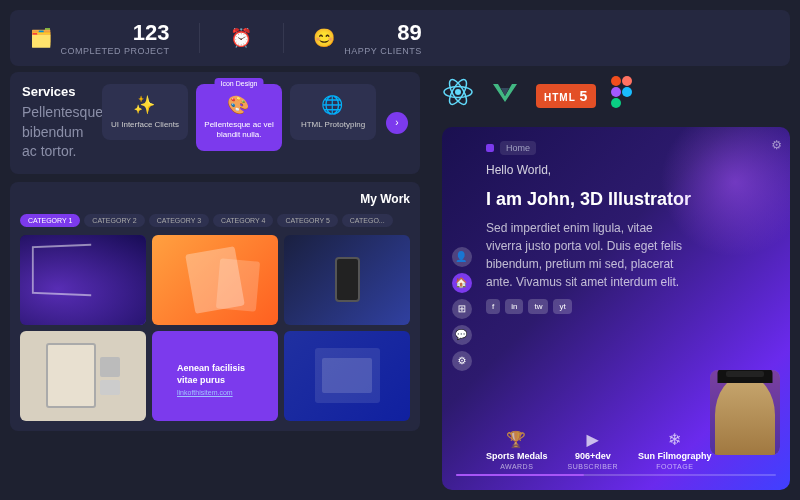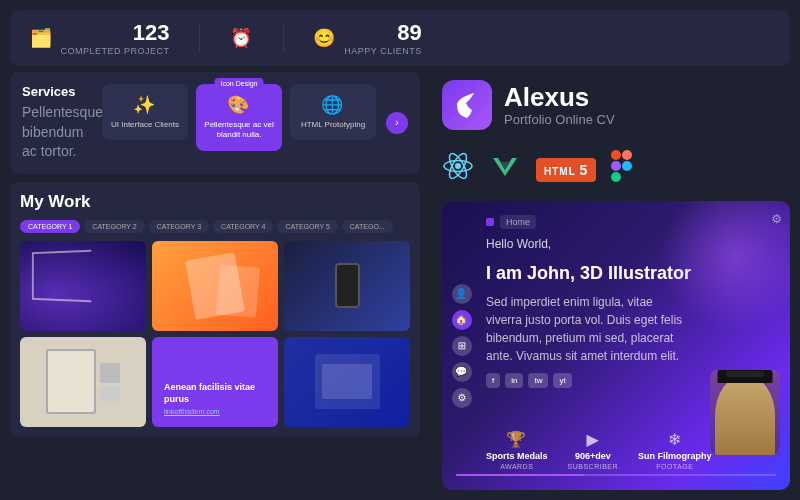--- a/index.html
+++ b/index.html
@@ -147,24 +147,24 @@
       flex-shrink: 0;
     }
 
     
     .my-work-section {
       background: #252840;
       border-radius: 8px;
       padding: 10px;
     }
     .my-work-title {
-      font-size: 17px;
+      font-size: 12px;
       font-weight: 700;
       color: #ffffff;
-      text-align: left;
+      text-align: right;
       margin-bottom: 8px;
     }
     .category-tabs {
       display: flex;
       gap: 4px;
       margin-bottom: 8px;
       overflow: hidden;
     }
     .cat-tab {
       background: #2e3150;
@@ -207,21 +207,21 @@
       justify-content: center;
     }
     .work-item-4 {
       background: linear-gradient(135deg, #e8e0d0 0%, #d0c8b8 100%);
       display: flex;
       align-items: center;
       justify-content: center;
     }
     .work-item-5 {
       background: #7c3aed;
-      padding: 12px;
+      padding: 25px;
       display: flex;
       flex-direction: column;
       justify-content: flex-end;
     }
     .work-item-6 {
       background: linear-gradient(135deg, #2a3060 0%, #1a2040 100%);
       display: flex;
       align-items: center;
       justify-content: center;
     }
@@ -539,31 +539,20 @@
               <div style="width:50px;height:35px;background:rgba(255,255,255,0.15);border-radius:2px;"></div>
             </div>
           </div>
         </div>
       </div>
     </div>
   </div>
 
   <div class="right-panel">
 
-    <div class="alexus-header">
-      <div class="alexus-logo">
-        <svg width="30" height="35" viewBox="0 0 30 35" fill="none">
-          <path d="M22 5 Q5 10 5 17 Q5 28 15 30 Q18 28 20 22 Q16 20 14 15 Q18 12 22 5Z" fill="white"></path>
-        </svg>
-      </div>
-      <div class="alexus-text-block">
-        <div class="alexus-name">Alexus</div>
-        <div class="alexus-subtitle">Portfolio Online CV</div>
-      </div>
-    </div>
 
     <div class="tech-icons-row">
       <span class="tech-icon react-icon">
         <svg width="32" height="32" viewBox="0 0 32 32" fill="none">
           <ellipse cx="16" cy="16" rx="3" ry="3" fill="#61dafb"></ellipse>
           <ellipse cx="16" cy="16" rx="14" ry="5.5" stroke="#61dafb" stroke-width="1.5" fill="none"></ellipse>
           <ellipse cx="16" cy="16" rx="14" ry="5.5" stroke="#61dafb" stroke-width="1.5" fill="none" transform="rotate(60 16 16)"></ellipse>
           <ellipse cx="16" cy="16" rx="14" ry="5.5" stroke="#61dafb" stroke-width="1.5" fill="none" transform="rotate(120 16 16)"></ellipse>
         </svg>
       </span>

